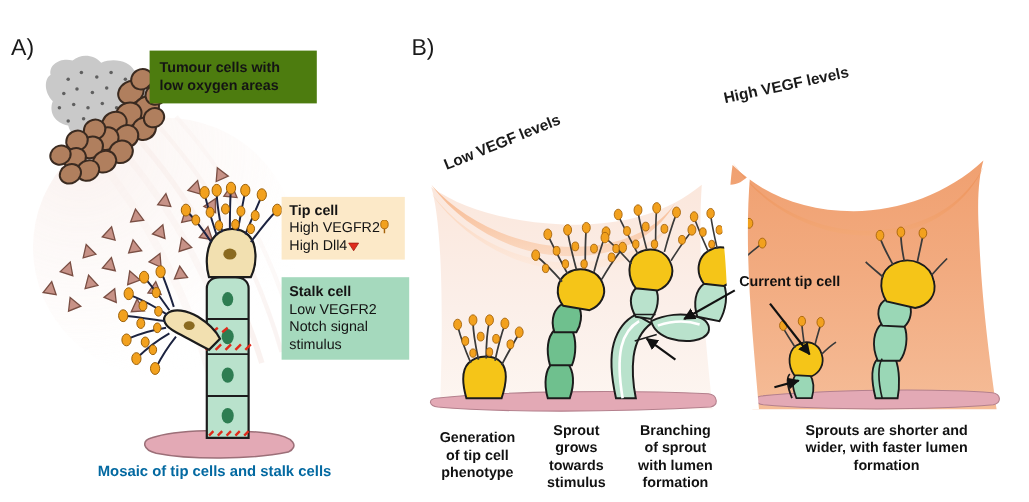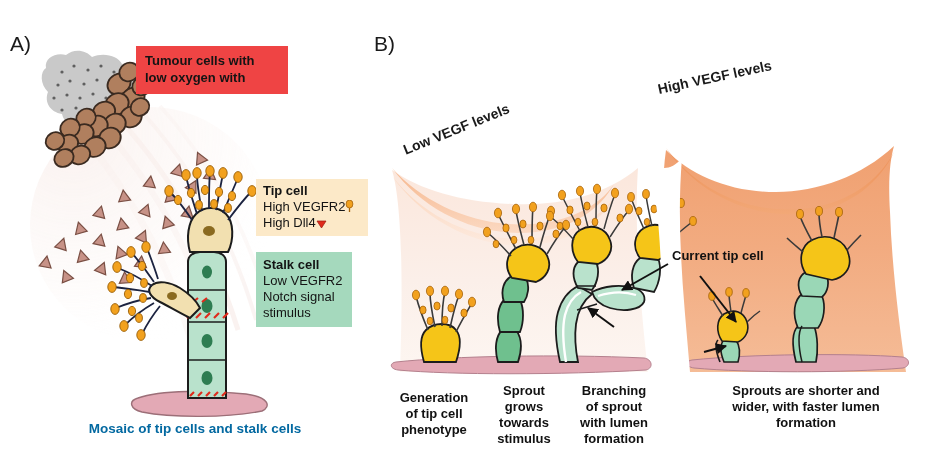--- a/index.html
+++ b/index.html
@@ -14,21 +14,21 @@
   .panel-letter{
     position:absolute;font-size:21px;font-weight:400;color:#1a1a1a;
     letter-spacing:0px;
   }
   .callout{
     position:absolute;box-sizing:border-box;
     font-size:12.5px;line-height:15.5px;
   }
   .callout .hd{font-weight:bold;}
   .box-tumour{
-    background:#ef4444;padding:7px 9px 8px 9px;font-weight:bold;
+    background:#4d7c0f;padding:7px 9px 8px 9px;font-weight:bold;
     font-size:13px;line-height:16.5px;color:#141414;
   }
   .box-tip{
     background:#fce9c8;padding:4px 8px 5px 7px;color:#141414;
     font-size:13px;line-height:16px;
   }
   .box-stalk{
     background:#a5d9bd;padding:5px 8px 6px 7px;color:#141414;
     font-size:13px;line-height:16px;
   }
@@ -479,41 +479,41 @@
       </defs>
     </g>
   </svg>
 
   <div class="panel-letter" style="left:10px;top:32px;">A)</div>
 
   <div class="panel-letter" style="left:374px;top:32px;">B)</div>
 
   <div class="callout box-tumour" style="left:136px;top:46px;width:152px;">
     <div>Tumour cells with</div>
-    <div>low oxygen with</div>
+    <div>low oxygen areas</div>
   </div>
 
   <div class="callout box-tip" style="left:256px;top:179px;width:112px;">
     <div class="hd">Tip cell</div>
     <div>
       <span>High VEGFR2</span><span class="inline-ico">
         <svg width="9" height="13" viewBox="0 0 9 13">
             <ellipse cx="4.5" cy="4" rx="3.4" ry="4" fill="#f2a11e" stroke="#a4620a" stroke-width="0.8"></ellipse>
             <path d="M4.5 8 L4.5 12" stroke="#a4620a" stroke-width="1.3"></path>
           </svg></span>
     </div>
     <div>
       <span>High Dll4</span><span class="inline-ico">
         <svg width="11" height="10" viewBox="0 0 11 10">
             <polygon points="1,2 10,2 5.5,9" fill="#e02b1c" stroke="#9c1a10" stroke-width="0.7"></polygon>
           </svg></span>
     </div>
   </div>
 
-  <div class="callout box-stalk" style="left:256px;top:252px;width:96px;">
+  <div class="callout box-stalk" style="left:256px;top:252px;width:116px;">
     <div class="hd">Stalk cell</div>
     <div>Low VEGFR2</div>
     <div>Notch signal</div>
     <div>stimulus</div>
   </div>
 
   <div class="cap-left" style="left:50px;top:421px;width:290px;">Mosaic of tip cells and stalk cells</div>
 
   <div class="vlabel" style="left:404px;top:142px;transform:rotate(-22deg);transform-origin:left center;">Low VEGF levels</div>
 

